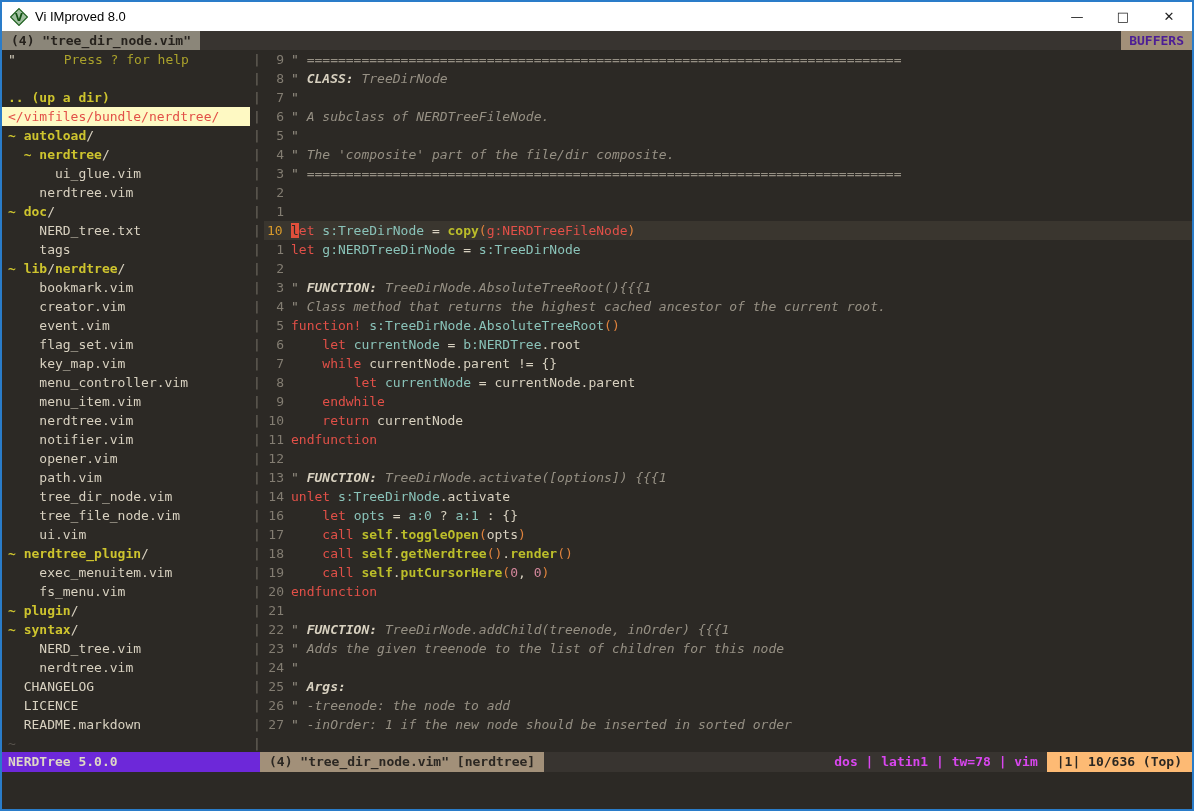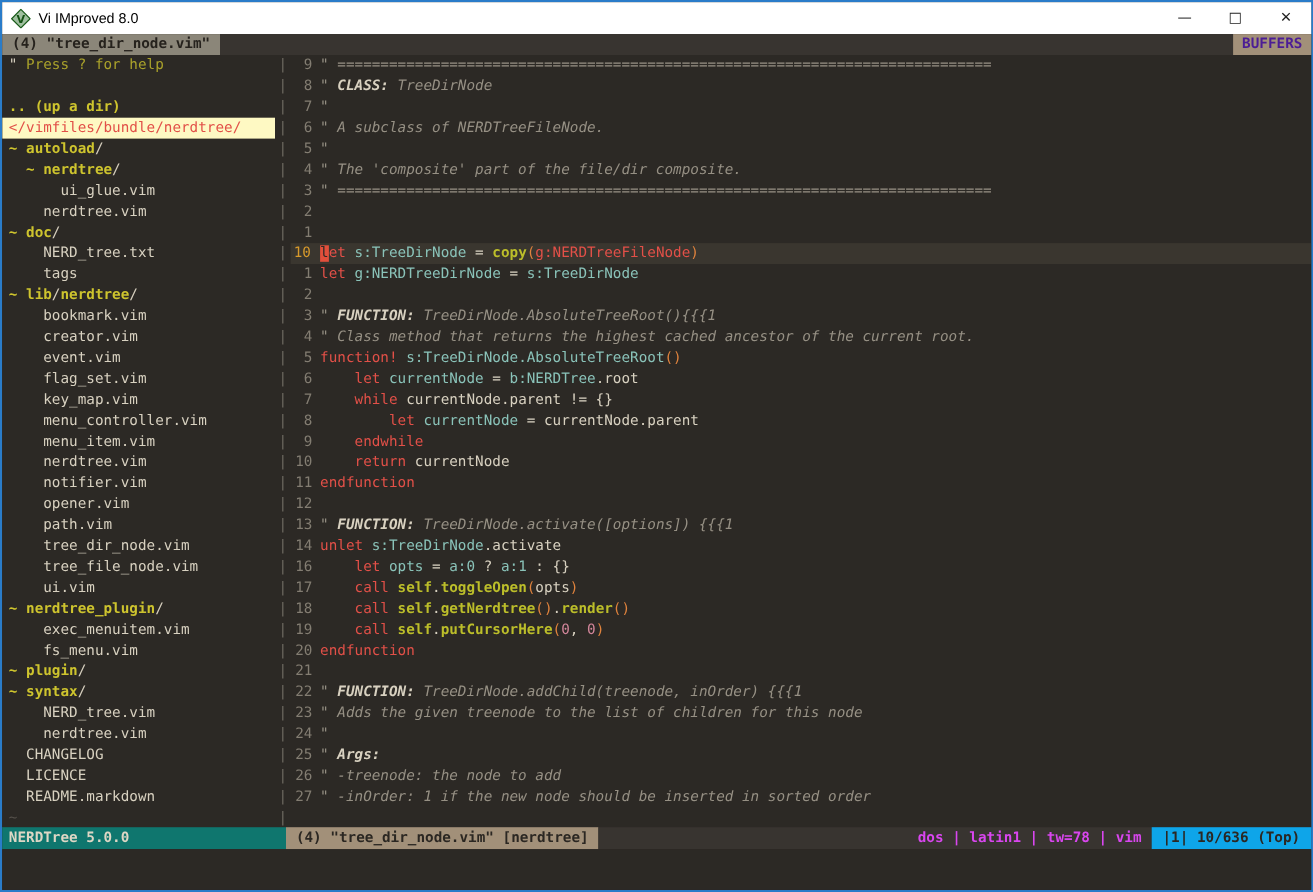--- a/index.html
+++ b/index.html
@@ -32,28 +32,28 @@
   .tk-fg  { color:#d8d1c0; }
   .tk-cm  { color:#969084; font-style:italic; }
   .tk-cmb { color:#d8d1c0; font-style:italic; font-weight:bold; }
   .tk-red { color:#e25048; }
   .tk-cyan{ color:#8ac3b9; }
   .tk-yel { color:#bcbe2a; font-weight:bold; }
   .tk-orn { color:#e0833d; }
   .tk-pur { color:#d3869b; }
   .tk-cur { background:#e14f3b; color:#2c2925; }
   .tk-dir { color:#cec42e; font-weight:bold; }
-  .tk-olv { color:#aaa22b; }
+  .tk-olv { color:#aaa22b;margin-left:40px; }
   .tk-dim { color:#56514b; }
 
   .statusline { height:20px; flex:0 0 auto; display:flex; font-size:13px; line-height:20px; font-weight:bold; }
-  .st-left { width:258px; flex:0 0 auto; background:#0f766e; color:#ded7c5; padding-left:6px; white-space:pre; }
+  .st-left { width:258px; flex:0 0 auto; background:#6d28d9; color:#ded7c5; padding-left:6px; white-space:pre; }
   .st-file { background:#a29079; color:#2b2722; padding:0 9px; white-space:pre; }
   .st-mid { flex:1 1 auto; background:#383430; color:#d946ef; text-align:right; padding-right:9px; white-space:pre; }
-  .st-pos { background:#0ea5e9; color:#2b2722; padding:0 10px; white-space:pre; flex:0 0 auto; }
+  .st-pos { background:#fdba74; color:#2b2722; padding:0 10px; white-space:pre; flex:0 0 auto; }
   .cmdline { height:37px; background:#2c2925; flex:0 0 auto; }
 </style>
 </head>
 <body>
 
 <div class="window">
 
   <div class="titlebar">
     <svg class="app-icon" viewBox="0 0 16 16">
       <polygon points="8,0.5 15.5,8 8,15.5 0.5,8" fill="#9fbf9f" stroke="#1a5c1a" stroke-width="1"></polygon>

